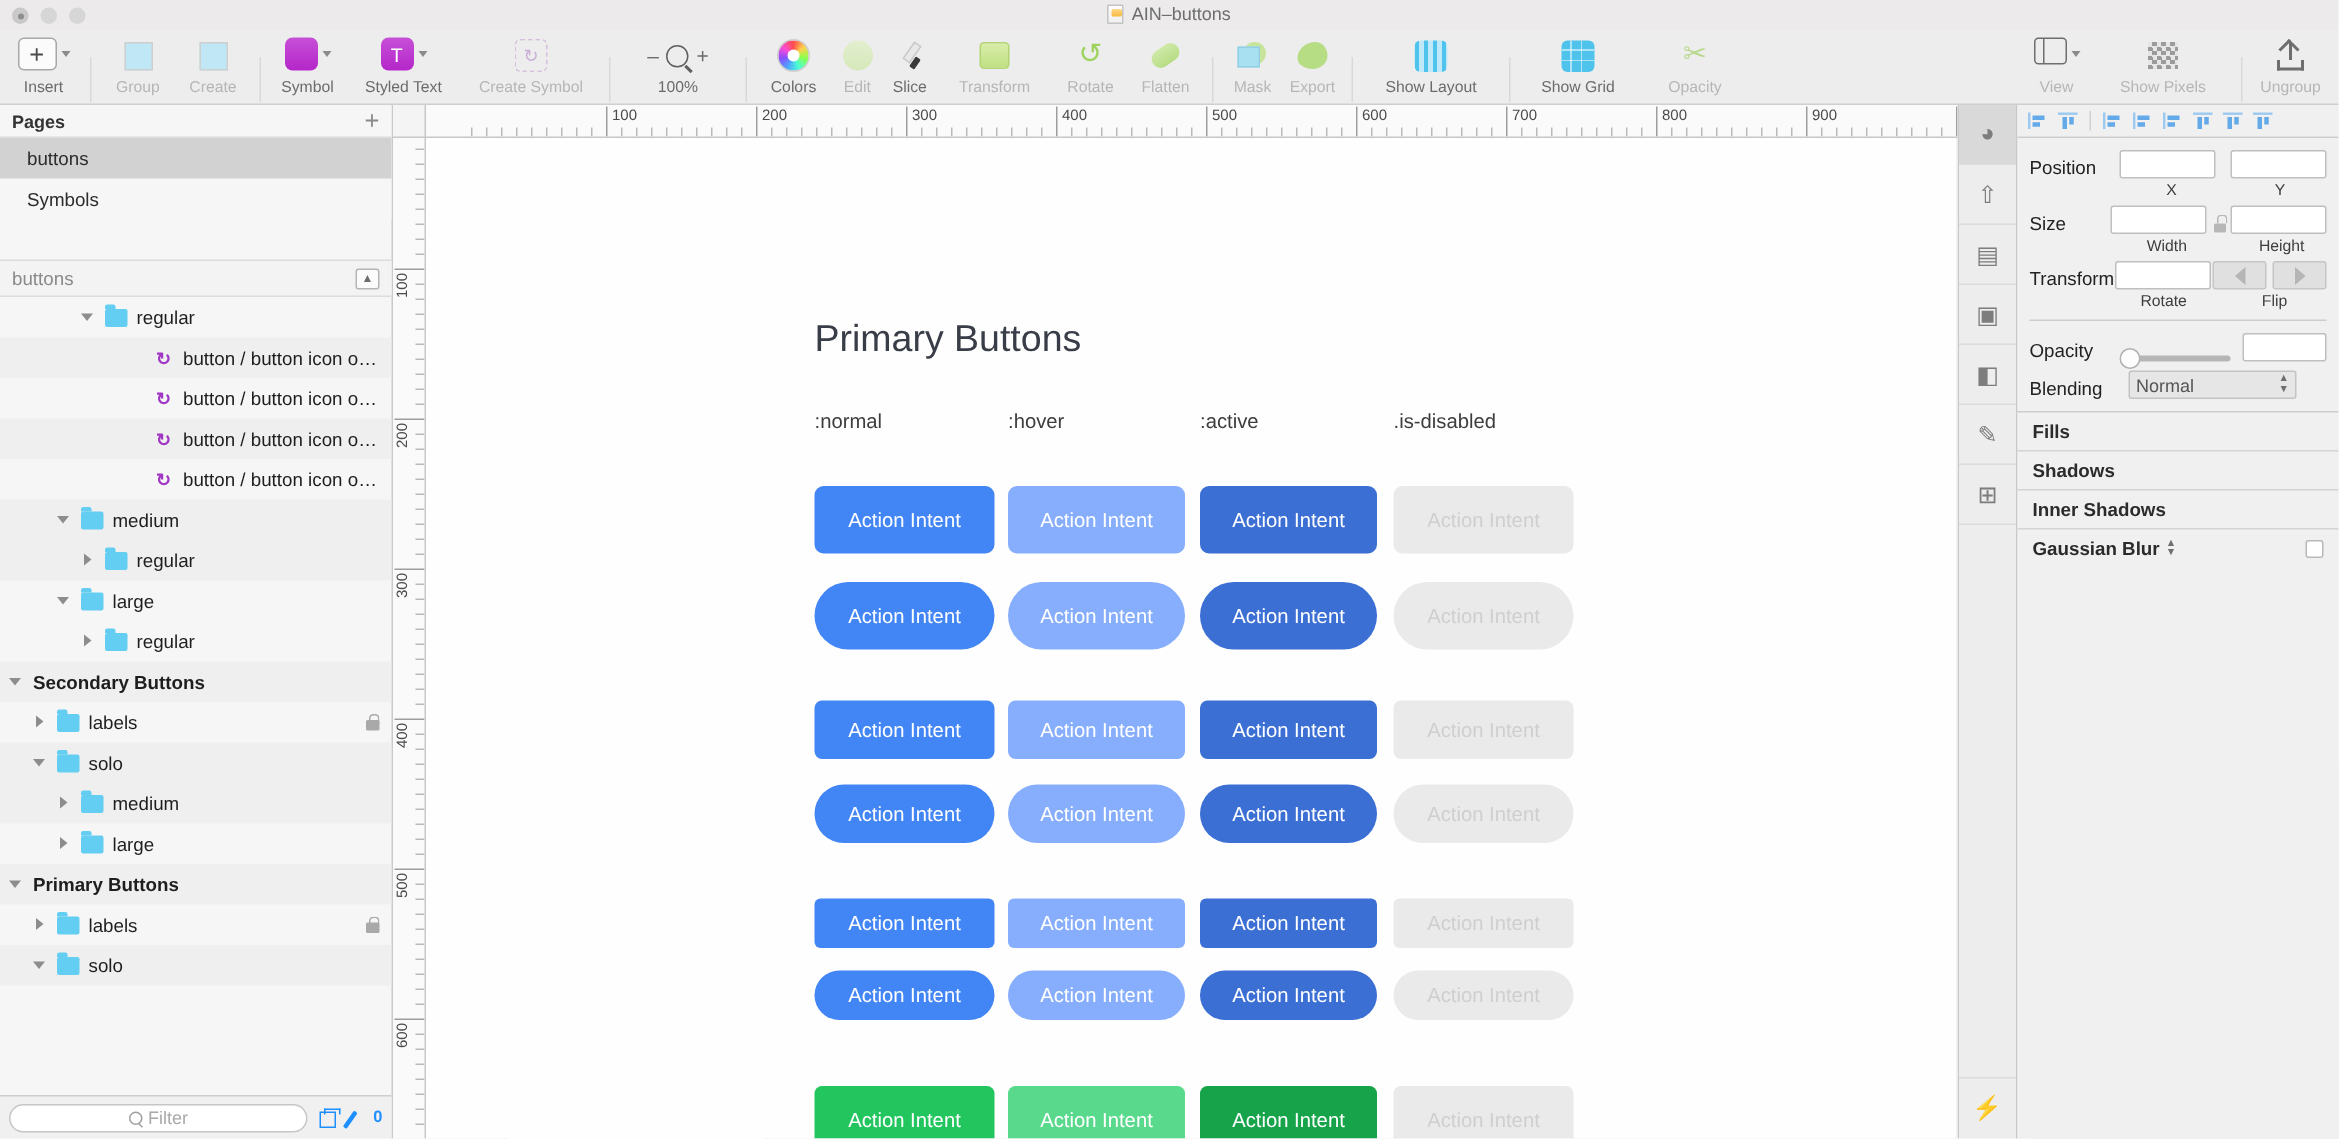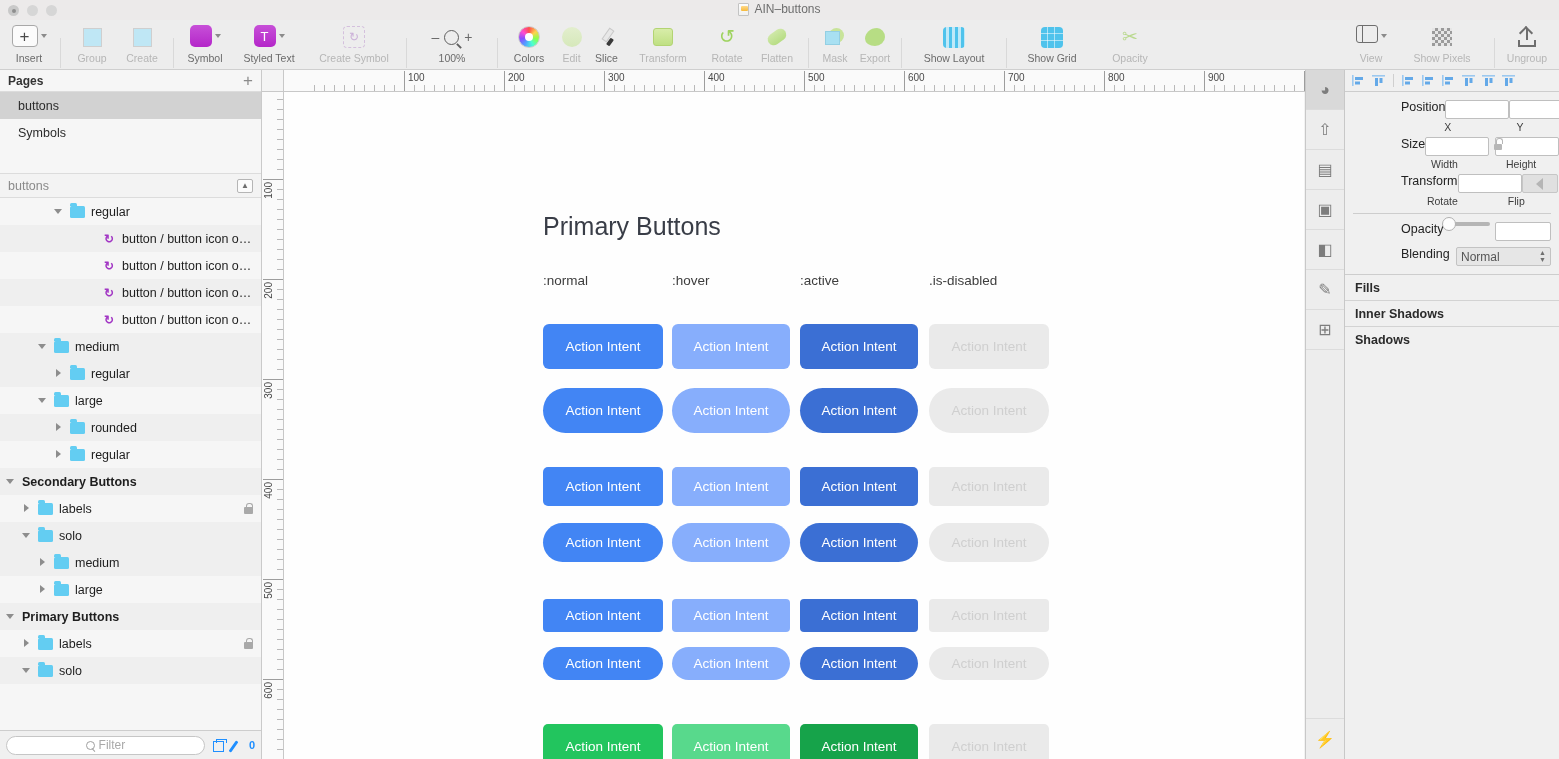--- a/index.html
+++ b/index.html
@@ -206,21 +206,21 @@
   .ts-g { width:20px;height:20px;color:#7d7d7d; display:flex;align-items:center;justify-content:center;}
 
   .inspector { width: 214px; flex:0 0 214px; background:#f0f0f0; display:flex;flex-direction:column; }
   .align-bar {
     height: 22px; flex:0 0 22px; border-bottom:1px solid #cdcdcd; background:#f0f0f0;
     display:flex; align-items:center; padding: 0 5px; gap: 3px;
   }
   .al-ico { width:17px;height:15px; position:relative; }
   .al-sep { width:1px;height:13px;background:#cfcfcf;margin:0 3px; }
   .insp-body { padding: 8px 8px 0 8px; }
-  .irow { display:flex; align-items:flex-start; margin-bottom: 2px; margin-left: 48px; }
+  .irow { display:flex; align-items:flex-end; margin-bottom: 2px; }
   .ilabel { width: 66px; font-size: 12.5px; color:#222; font-weight:400;}
   .ifield {
     width: 64px; height: 19px; background:#fff; border:1px solid #bfbfbf; border-radius:2px;
   }
   .isub { font-size:10.5px; color:#3d3d3d; text-align:center; }
   .subrow { display:flex; margin-bottom:4px; }
   .lock-mini { width:12px;height:14px;margin:0 3px; position:relative;}
   .lock-mini::before{content:"";position:absolute;left:2px;bottom:1px;width:8px;height:6px;background:#b7b7b7;border-radius:1px;}
   .lock-mini::after{content:"";position:absolute;left:3.5px;top:1px;width:5px;height:5px;border:1.3px solid #b7b7b7;border-bottom:none;border-radius:3px 3px 0 0;}
   .flip-btns{display:flex;gap:4px;}
@@ -483,25 +483,20 @@
           </div>
           <div class="layer-row alt" style="padding-left: 54px;">
             <span class="disc closed"></span>
             <span class="folder"></span>
             <span class="layer-label">regular</span>
           </div>
           <div class="layer-row" style="padding-left: 38px;">
             <span class="disc open"></span>
             <span class="folder"></span>
             <span class="layer-label">large</span>
-          </div>
-          <div class="layer-row alt" style="padding-left: 54px;">
-            <span class="disc closed"></span>
-            <span class="folder"></span>
-            <span class="layer-label">rounded</span>
           </div>
           <div class="layer-row" style="padding-left: 54px;">
             <span class="disc closed"></span>
             <span class="folder"></span>
             <span class="layer-label">regular</span>
           </div>
           <div class="layer-row alt group-header" style="padding-left: 6px;">
             <span class="disc open"></span>
             <span class="layer-label">Secondary Buttons</span>
           </div>
@@ -989,24 +984,31 @@
                 </span>
             </div>
           </div>
         </div>
 
         <div id="insp-sections">
             <div class="sec-row first">
               <span>Fills</span>
             </div>
             <div class="sec-row">
+              <span>Shadows</span>
+            </div>
+            <div class="sec-row">
               <span>Inner Shadows</span>
             </div>
             <div class="sec-row">
-              <span>Shadows</span>
+              <span>Gaussian Blur<span class="gb-arrows">
+                  <span>▲</span>
+                  <span>▼</span>
+                </span></span>
+              <span class="chk"></span>
             </div>
           </div>
         <div class="insp-fill"></div>
       </div>
     </div>
 
   </div>
 </div>
 
 </body></html>

